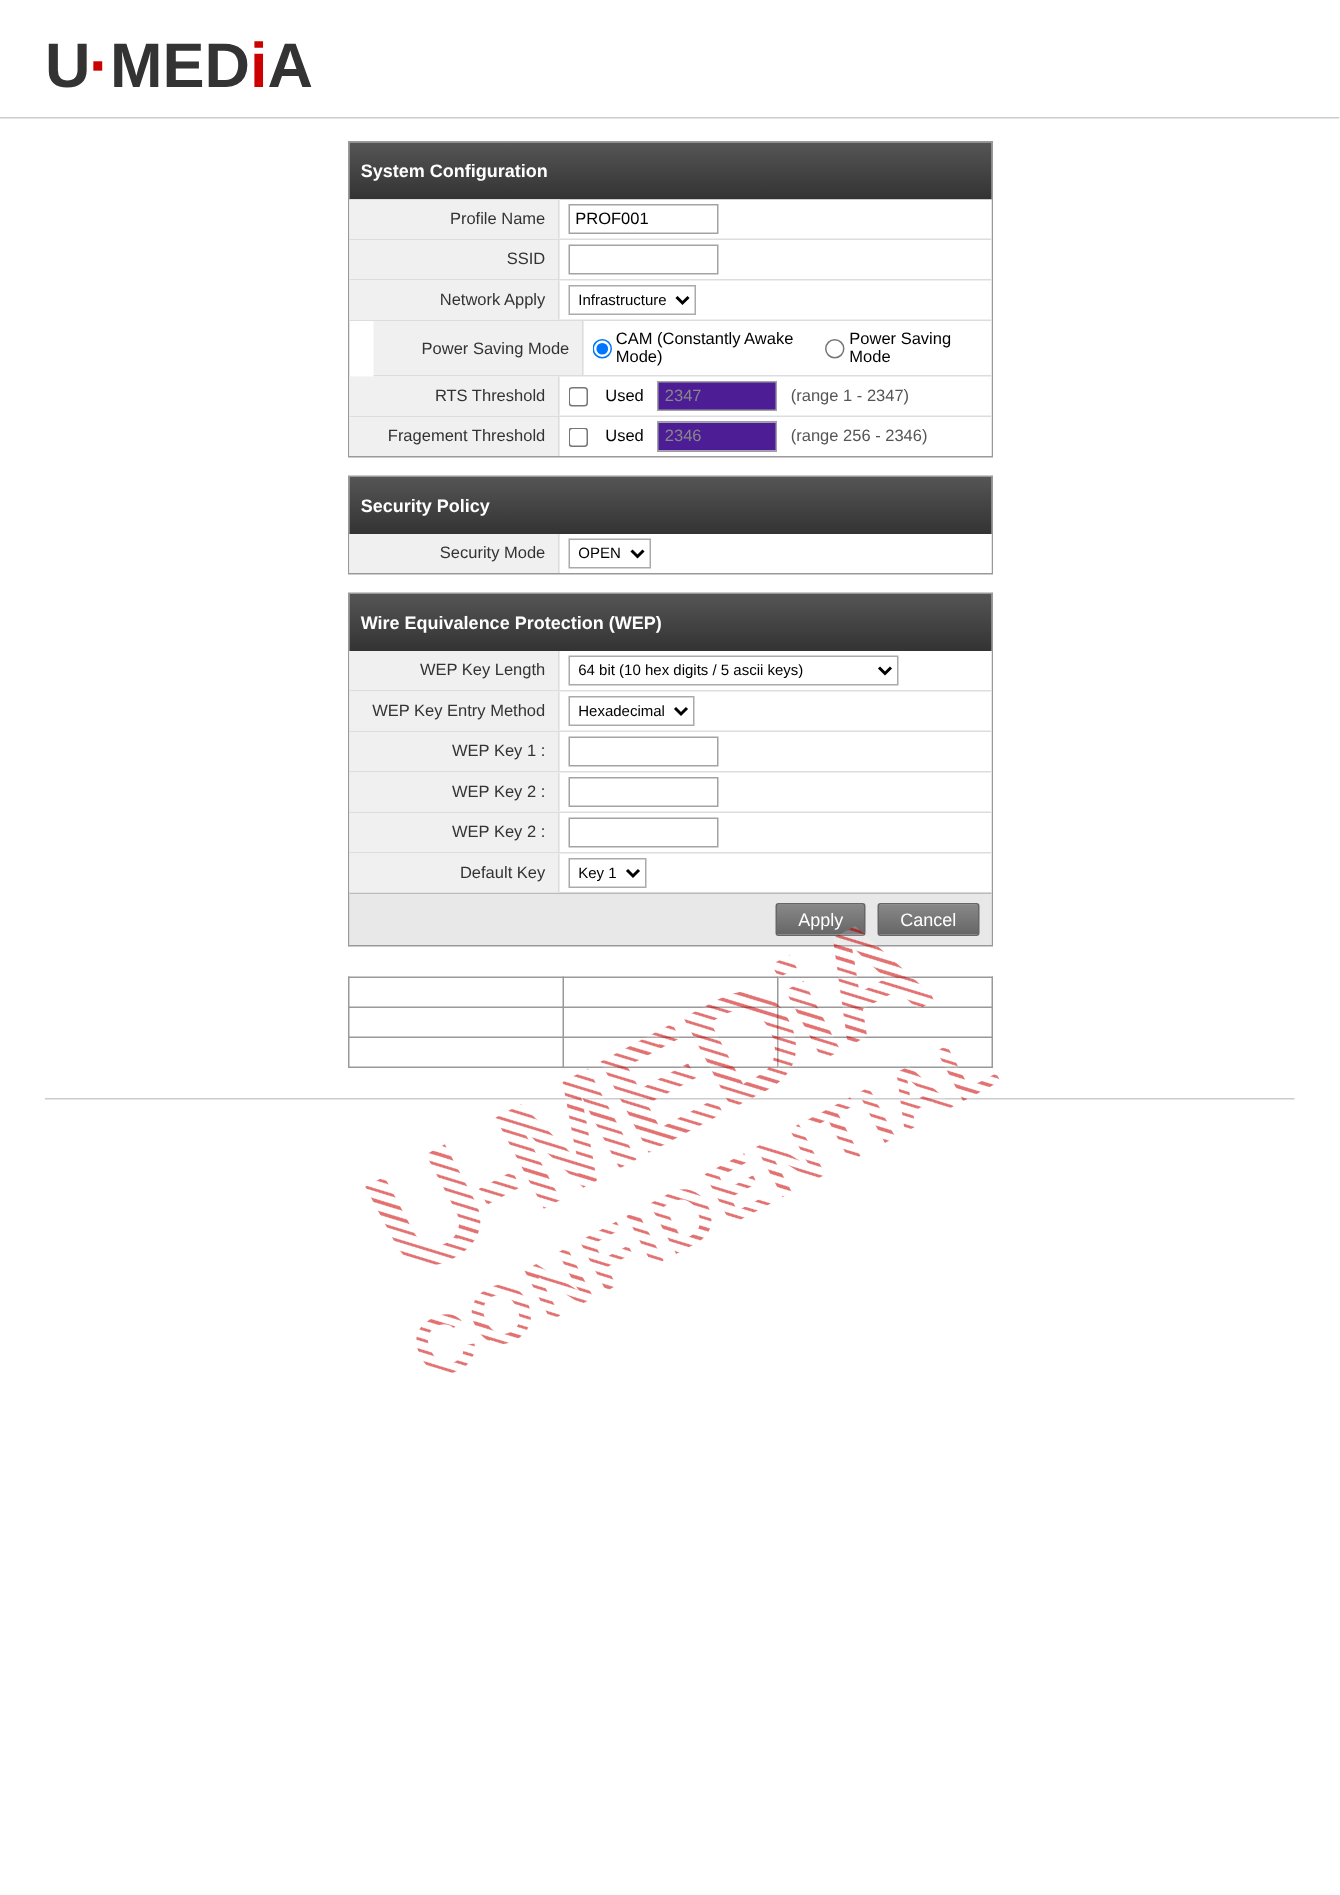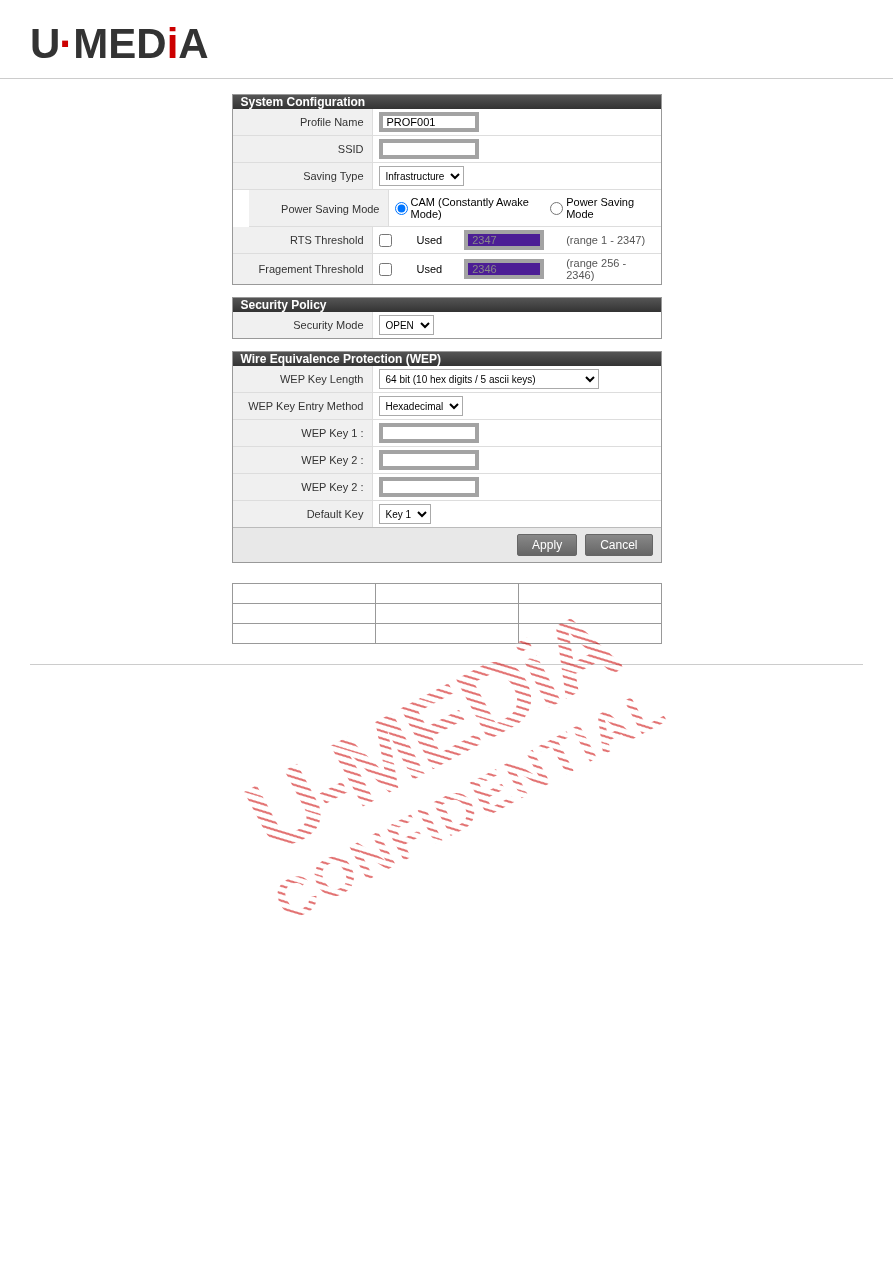--- a/index.html
+++ b/index.html
@@ -34,21 +34,21 @@
     .panel {
       width: 430px;
       margin: 0 auto 12px auto;
       border: 1px solid #999;
     }
     .panel-header {
       background: linear-gradient(to bottom, #555, #333);
       color: #fff;
       font-weight: bold;
       font-size: 12px;
-      padding: 0 8px;
+      padding: 12px 8px;
     }
     .panel-body {
       background: #fff;
     }
 
     
     .form-row {
       display: flex;
       align-items: center;
       border-bottom: 1px solid #ddd;
@@ -74,21 +74,21 @@
     .form-control {
       flex: 1;
       padding: 3px 6px;
       display: flex;
       align-items: center;
       gap: 6px;
       flex-wrap: wrap;
     }
 
     input[type="text"] {
-      border: 4px solid #a3a3a3;
+      border: 1px solid #a3a3a3;
       padding: 2px 4px;
       font-size: 11px;
       height: 20px;
       background: #fff;
     }
     input[type="text"].small {
       width: 80px;
     }
     input[type="text"].medium {
       width: 100px;
@@ -118,21 +118,21 @@
     }
     .radio-option {
       display: flex;
       align-items: center;
       font-size: 11px;
     }
 
     .threshold-row {
       display: flex;
       align-items: center;
-      gap: 22px;
+      gap: 9px;
       font-size: 11px;
     }
     .range-hint {
       color: #555;
       font-size: 11px;
     }
 
     
     .button-row {
       display: flex;
@@ -208,21 +208,21 @@
       </div>
 
       <div class="form-row">
         <div class="form-label">SSID</div>
         <div class="form-control">
           <input type="text" class="medium" value="" style="">
         </div>
       </div>
 
       <div class="form-row">
-        <div class="form-label">Saving Type</div>
+        <div class="form-label">Network Apply</div>
         <div class="form-control">
           <select>
             <option>Infrastructure</option>
             <option>Ad-hoc</option>
           </select>
         </div>
       </div>
 
       <div class="form-row" style="align-items:flex-start;margin-left:16px;">
         <div class="form-label" style="padding-top:5px;">Power Saving Mode</div>

